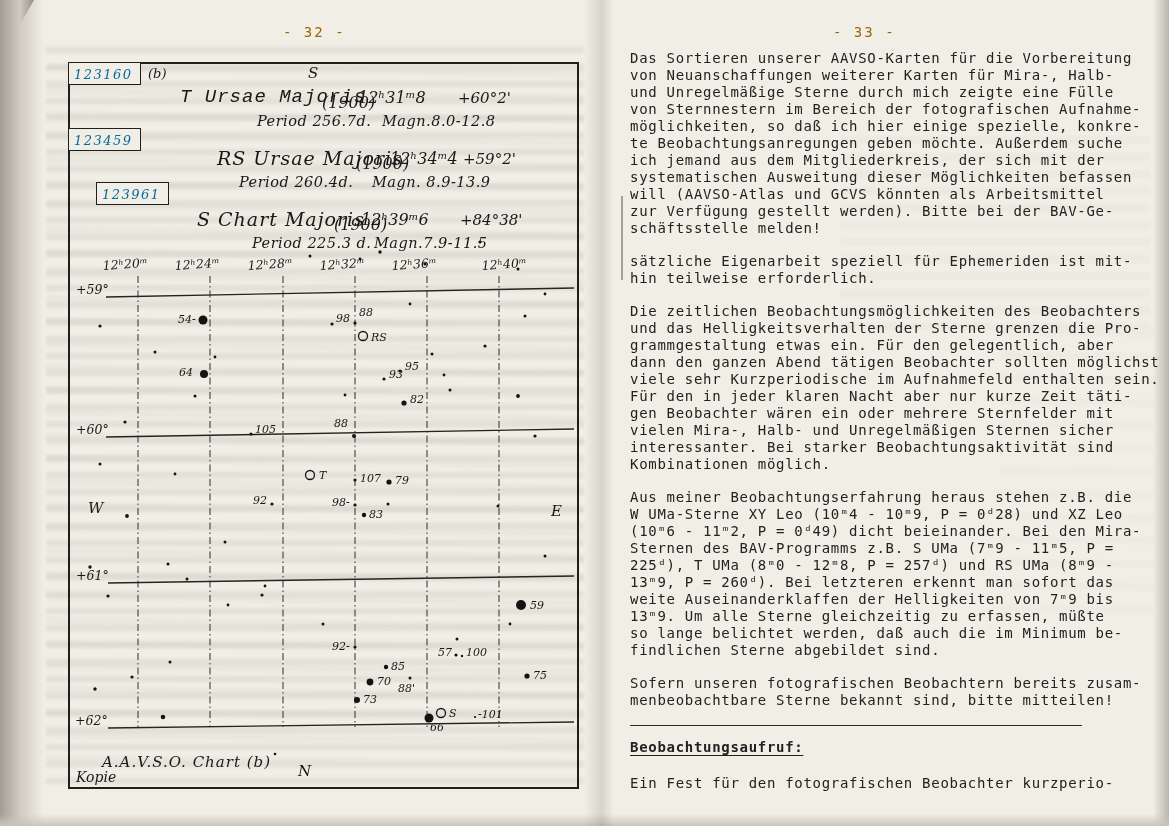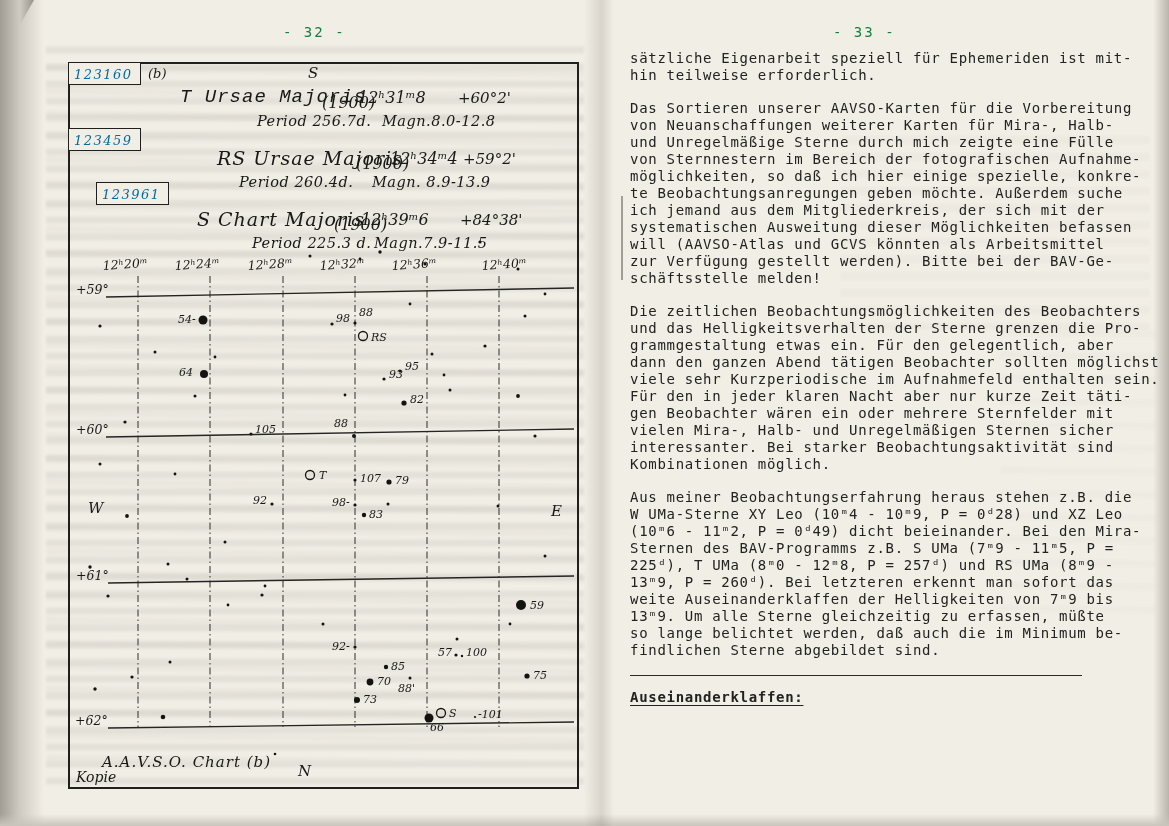--- a/index.html
+++ b/index.html
@@ -19,21 +19,21 @@
     background:linear-gradient(0deg,#c9c5bd 0%,rgba(241,238,230,0) 100%);}
   .gutter{left:584px;top:0;width:30px;height:826px;
     background:linear-gradient(90deg,rgba(90,85,78,0) 0%,rgba(90,85,78,.13) 45%,rgba(90,85,78,.17) 58%,rgba(90,85,78,0) 100%);}
   .corner-mark{left:0;top:0;width:34px;height:60px;background:#57544e;
     clip-path:polygon(0 0,100% 0,0 100%);opacity:.85;}
   .bleed{position:absolute;pointer-events:none;
     background:repeating-linear-gradient(180deg,rgba(0,0,0,0) 0px,rgba(0,0,0,0) 5px,rgba(104,98,88,.15) 8px,rgba(104,98,88,.15) 12px,rgba(0,0,0,0) 15px,rgba(0,0,0,0) 17px);
     filter:blur(1.2px);}
   .bleed2{background:repeating-linear-gradient(180.6deg,rgba(0,0,0,0) 0px,rgba(0,0,0,0) 9px,rgba(104,98,88,.12) 12px,rgba(104,98,88,.12) 15px,rgba(0,0,0,0) 19px,rgba(0,0,0,0) 23px);}
   
-  .pagenum{font-size:14px;letter-spacing:2px;color:#15803d;}
+  .pagenum{font-size:14px;letter-spacing:2px;color:#a16207;}
   
   .chartbox{left:68px;top:62px;width:507px;height:723px;border:2px solid #1f1f1d;background:transparent;}
   .hw{position:absolute;font-family:"DejaVu Serif","Liberation Serif",serif;font-style:italic;
       color:#181816;white-space:nowrap;line-height:1;}
   .idbox{position:absolute;left:-2px;border:1.6px solid #1f1f1d;background:#f1eee6;
       padding:4px 7px 2px 5px;font:italic 13px "DejaVu Serif",serif;letter-spacing:1.5px;color:#0369a1;}
   .nm{font-size:19px;letter-spacing:1px;}
   .ep{font-size:16px;}
   .ra{font-size:16px;}
   .dc{font-size:15px;}
@@ -225,42 +225,43 @@
 
   <div class="hw cmp" style="left:18px;top:437px;">W</div>
   <div class="hw cmp" style="left:481px;top:440px;">E</div>
   <div class="hw cmp" style="left:228px;top:700px;">N</div>
   <div class="hw credit" style="left:32px;top:691px;text-align:center;">A.A.V.S.O. Chart (b)</div>
   <div class="hw kopie" style="left:6px;top:706px;">Kopie</div>
 </div>
 
 <div class="abs pagenum" style="left:833px;top:24px;text-align:center;">- 33 -</div>
 <div class="abs pencil-mark"></div>
-<div class="abs textcol"><div class="para">sätzliche Eigenarbeit speziell für Ephemeriden ist mit-
-hin teilweise erforderlich.</div><div class="para">Das Sortieren unserer AAVSO-Karten für die Vorbereitung
+<div class="abs textcol"><div class="para">Das Sortieren unserer AAVSO-Karten für die Vorbereitung
 von Neuanschaffungen weiterer Karten für Mira-, Halb-
 und Unregelmäßige Sterne durch mich zeigte eine Fülle
 von Sternnestern im Bereich der fotografischen Aufnahme-
 möglichkeiten, so daß ich hier einige spezielle, konkre-
 te Beobachtungsanregungen geben möchte. Außerdem suche
 ich jemand aus dem Mitgliederkreis, der sich mit der
 systematischen Ausweitung dieser Möglichkeiten befassen
 will (AAVSO-Atlas und GCVS könnten als Arbeitsmittel
 zur Verfügung gestellt werden). Bitte bei der BAV-Ge-
-schäftsstelle melden!</div><div class="para">Die zeitlichen Beobachtungsmöglichkeiten des Beobachters
+schäftsstelle melden!</div><div class="para">sätzliche Eigenarbeit speziell für Ephemeriden ist mit-
+hin teilweise erforderlich.</div><div class="para">Die zeitlichen Beobachtungsmöglichkeiten des Beobachters
 und das Helligkeitsverhalten der Sterne grenzen die Pro-
 grammgestaltung etwas ein. Für den gelegentlich, aber
 dann den ganzen Abend tätigen Beobachter sollten möglichst
 viele sehr Kurzperiodische im Aufnahmefeld enthalten sein.
 Für den in jeder klaren Nacht aber nur kurze Zeit täti-
 gen Beobachter wären ein oder mehrere Sternfelder mit
 vielen Mira-, Halb- und Unregelmäßigen Sternen sicher
 interessanter. Bei starker Beobachtungsaktivität sind
 Kombinationen möglich.</div><div class="para">Aus meiner Beobachtungserfahrung heraus stehen z.B. die
 W UMa-Sterne XY Leo (10ᵐ4 - 10ᵐ9, P = 0ᵈ28) und XZ Leo
 (10ᵐ6 - 11ᵐ2, P = 0ᵈ49) dicht beieinander. Bei den Mira-
 Sternen des BAV-Programms z.B. S UMa (7ᵐ9 - 11ᵐ5, P =
 225ᵈ), T UMa (8ᵐ0 - 12ᵐ8, P = 257ᵈ) und RS UMa (8ᵐ9 -
 13ᵐ9, P = 260ᵈ). Bei letzteren erkennt man sofort das
 weite Auseinanderklaffen der Helligkeiten von 7ᵐ9 bis
 13ᵐ9. Um alle Sterne gleichzeitig zu erfassen, müßte
 so lange belichtet werden, daß auch die im Minimum be-
-findlichen Sterne abgebildet sind.</div><div class="rule"></div><div class="heading">Auseinanderklaffen:</div><br></div>
+findlichen Sterne abgebildet sind.</div><div class="para">Sofern unseren fotografischen Beobachtern bereits zusam-
+menbeobachtbare Sterne bekannt sind, bitte mitteilen!</div><div class="rule"></div><div class="heading">Beobachtungsaufruf:</div><br><div class="para">Ein Fest für den fotografischen Beobachter kurzperio-</div></div>
 
 </body></html>

